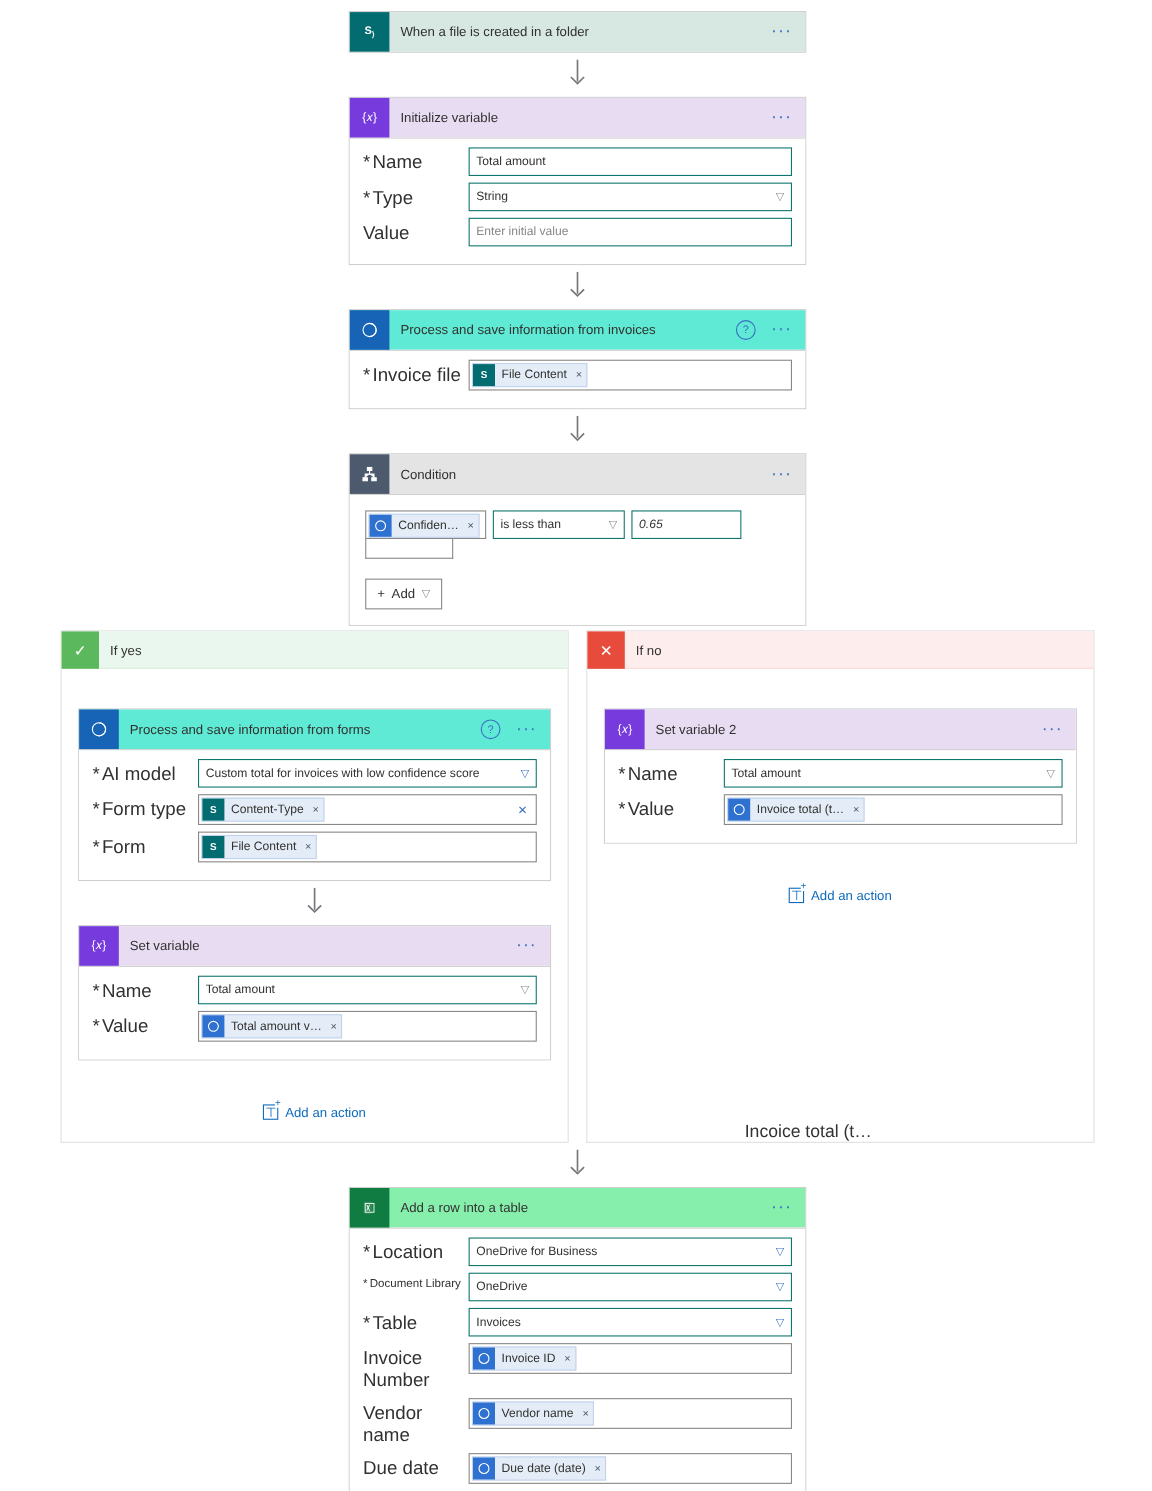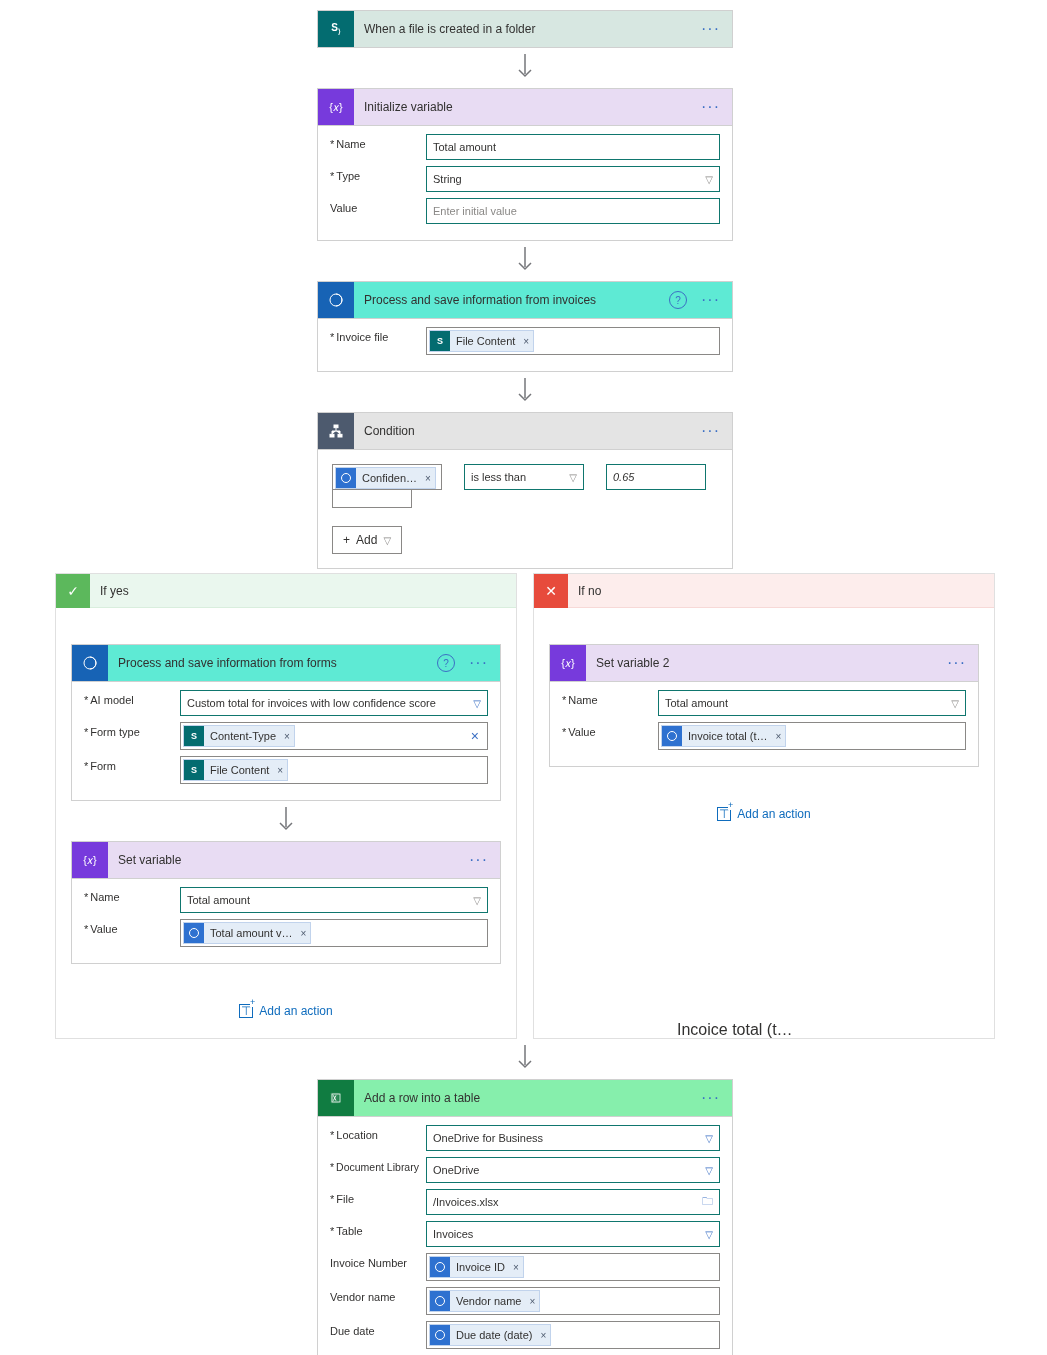--- a/index.html
+++ b/index.html
@@ -6,21 +6,21 @@
   body { background: #ffffff; padding: 10px 10px 40px 10px; font-size: 12px; color: #323130; }
   .canvas { display: flex; flex-direction: column; align-items: center; width: 1030px; }
   .card { border: 1px solid #d0d0d0; background: #fff; width: 416px; }
   .card-header { display: flex; align-items: center; height: 36px; padding: 0 8px 0 0; gap: 10px; }
   .card-header .icon-tile { width: 36px; height: 36px; display: flex; align-items: center; justify-content: center; color: #fff; }
   .card-title { flex: 1; font-size: 12px; font-weight: 400; }
   .menu-dots { color: #3b6fc4; font-size: 16px; letter-spacing: 1px; cursor: pointer; padding: 0 4px; }
   .help-qm { width: 18px; height: 18px; border: 1px solid #3b6fc4; color: #3b6fc4; border-radius: 50%; display: inline-flex; align-items: center; justify-content: center; font-size: 10px; cursor: pointer; }
   .card-body { border-top: 1px solid #d0d0d0; padding: 8px 12px 10px 12px; background: #fff; }
   .form-row { display: flex; align-items: flex-start; margin-bottom: 6px; gap: 6px; }
-  .form-label { width: 90px; padding-top: 4px; font-size: 11px; color: #323130; }
+  .form-label { width: 90px; padding-top: 4px; font-size: 17px; color: #323130; }
   .req::before { content: "*"; color: #323130; margin-right: 2px; }
   .form-control { flex: 1; }
   .input-box { border: 1px solid #0f766e; height: 26px; display: flex; align-items: center; padding: 0 6px; font-size: 11px; background: #fff; }
   .input-box.with-chev { justify-content: space-between; }
   .chev { color: #3b6fc4; font-size: 10px; }
   .chev.gray { color: #8a8886; }
   .placeholder { color: #8a8886; }
   .token-field { border: 1px solid #8a8886; min-height: 26px; display: flex; align-items: center; padding: 2px; gap: 4px; background: #fff; flex-wrap: wrap; }
   .token { display: inline-flex; align-items: center; background: #e4edf7; border: 1px solid #c1d3ec; height: 22px; padding: 0 4px 0 0; gap: 6px; font-size: 11px; }
   .token-icon { width: 20px; height: 20px; display: flex; align-items: center; justify-content: center; }
@@ -47,21 +47,21 @@
   .branch-hdr.no { background: #fdedec; border-bottom: 1px solid #f7d9d7; }
   .branch-flag { width: 34px; height: 34px; display: flex; align-items: center; justify-content: center; color: #fff; font-size: 14px; }
   .flag-green { background: #5cb85c; }
   .flag-red { background: #e74b3c; }
   .branch-body { padding: 36px 12px 20px 12px; display: flex; flex-direction: column; align-items: center; }
   .branch .card { width: 430px; }
   .add-action { display: flex; align-items: center; gap: 6px; color: #0f6cbd; font-size: 12px; margin-top: 40px; cursor: pointer; }
   .add-action .aa-ico { width: 14px; height: 14px; border: 1px solid #0f6cbd; display: flex; align-items: center; justify-content: center; position: relative; }
   .add-action .aa-ico::after { content: "+"; position: absolute; top: -8px; right: -3px; font-size: 9px; color: #0f6cbd; background: #fff;}
   .cond-body { padding: 14px; }
-  .cond-row { display: flex; gap: 22px; text-align: right; }
+  .cond-row { display: flex; gap: 6px; text-align: right; }
   .cond-row .cond-left{ width:110px; }
   .cond-row .cond-left .token-field{height:26px;}
   .cond-row .cond-left .below{height:18px;width:80px;border:1px solid #8a8886;border-top:none;background:#fff;}
   .cond-row .cond-op { width: 120px; }
   .cond-row .cond-val { width: 100px; font-style: italic; }
   .add-btn { display: inline-flex; align-items: center; gap: 6px; border: 1px solid #8a8886; height: 28px; padding: 0 10px; margin-top: 18px; font-size: 12px; cursor: pointer; background: #fff; }
   .floating-label { position: relative; }
   .floating-label .note { position: absolute; left: 622px; top: -18px; font-size: 16px; color: #323130;}
   .small-s { font-size: 10px; font-weight: bold; }
   .icon-svg { width: 16px; height: 16px; fill: currentColor; }
@@ -400,29 +400,20 @@
       <div class="form-row">
         <div class="form-label req" style="width:90px;font-size:10.5px;">Document Library</div>
         <div class="form-control">
             <div class="input-box with-chev">
               <span>OneDrive</span>
               <span class="chev">▽</span>
             </div>
           </div>
       </div>
       <div class="form-row">
-        <div class="form-label req">File</div>
-        <div class="form-control">
-            <div class="input-box with-chev">
-              <span>/Invoices.xlsx</span>
-              <span class="file-end">🗀</span>
-            </div>
-          </div>
-      </div>
-      <div class="form-row">
         <div class="form-label req">Table</div>
         <div class="form-control">
             <div class="input-box with-chev">
               <span>Invoices</span>
               <span class="chev">▽</span>
             </div>
           </div>
       </div>
 
       <div id="dyn-fields">

